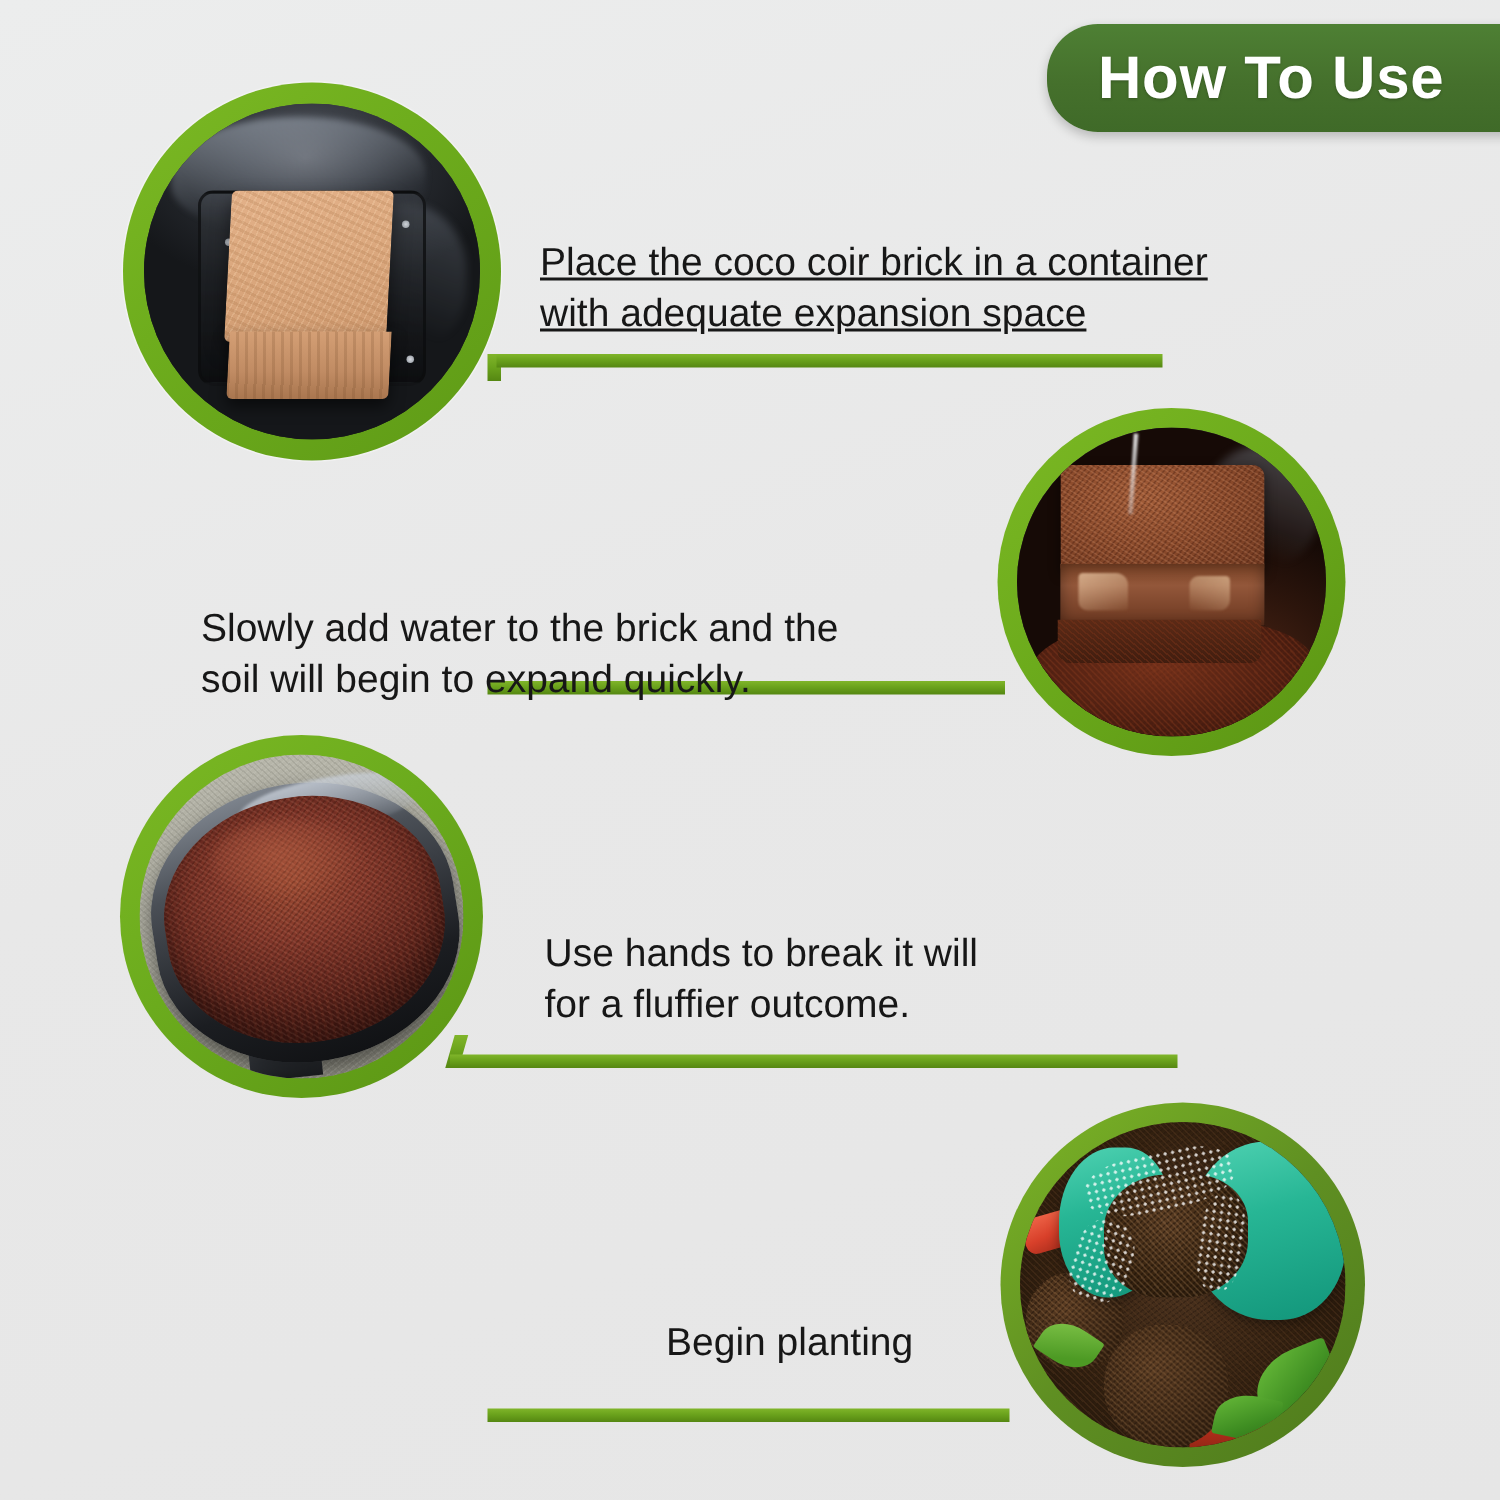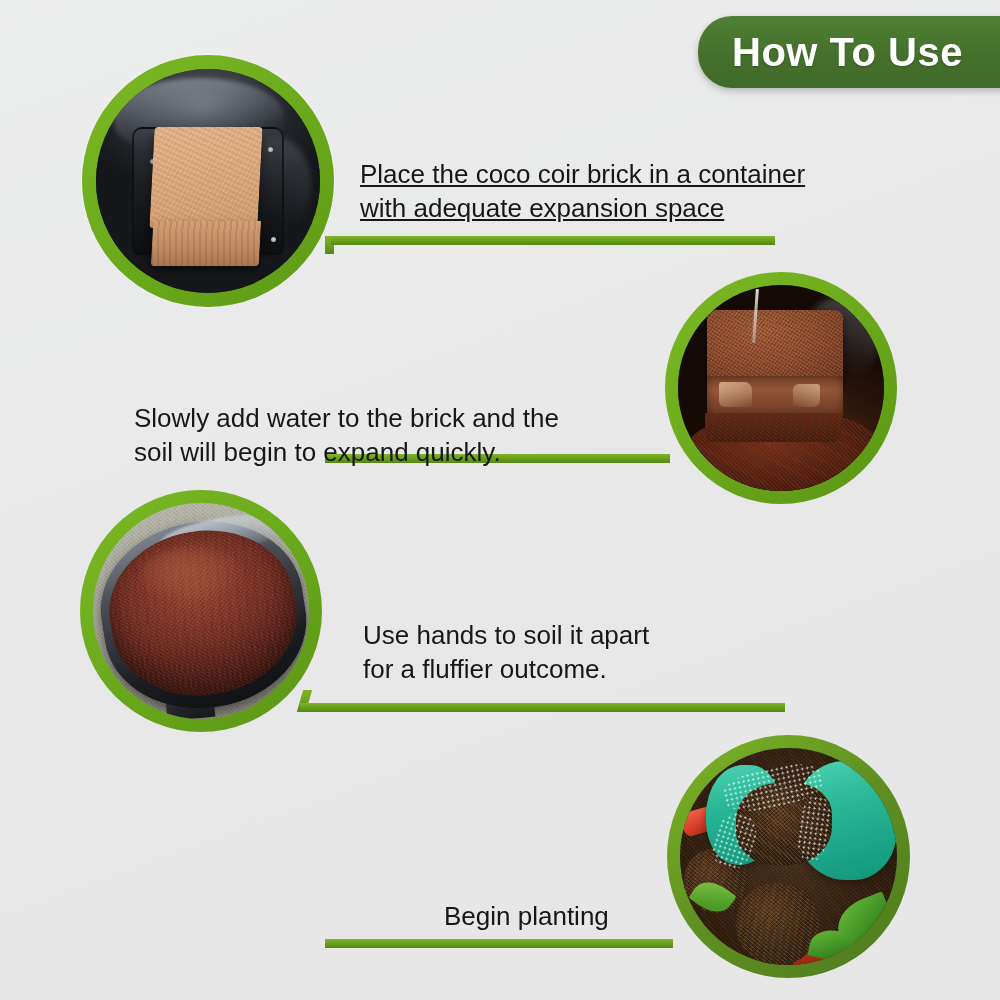--- a/index.html
+++ b/index.html
@@ -332,21 +332,21 @@
   .caption {
     position: absolute;
     color: #171717;
     font-size: 26px;
     line-height: 1.30;
     white-space: pre-line;
   }
   #caption1 { left: 360px; top: 158px; width: 520px; text-decoration: underline; }
   #caption2 { left: 134px; top: 390px; width: 520px; margin-top: 12px; }
   #caption3 { left: 363px; top: 619px; width: 420px; }
-  #caption4 { left: 444px; top: 900px; width: 340px; }
+  #caption4 { left: 444px; top: 878px; width: 340px; }
 </style>
 </head>
 <body>
 
 <div id="stage">
 
   <div class="banner">
     <span class="banner-text">How To Use</span>
   </div>
 
@@ -394,21 +394,21 @@
       <div class="tub-stand"></div>
       <div class="tub-rim"></div>
       <div class="tub-rim-light"></div>
       <div class="coir-mound"></div>
       <div class="coir-highlight"></div>
     </div>
   </div>
 
   <div class="elbow" id="stub3"></div>
   <div class="bar" id="bar3"></div>
-  <div class="caption" id="caption3">Use hands to soil it apart
+  <div class="caption" id="caption3">Use hands to break it will
 for a fluffier outcome.</div>
 
   <div class="photo-ring" id="photo4-ring">
     <div class="photo-inner" id="photo4-inner">
       <div class="soil-bg"></div>
       <div class="red-pot"></div>
       <div class="rootball" id="rootball-left"></div>
       <div class="rootball" id="rootball-mid"></div>
       <div class="tool-handle"></div>
       <div class="glove" id="glove-right"></div>

